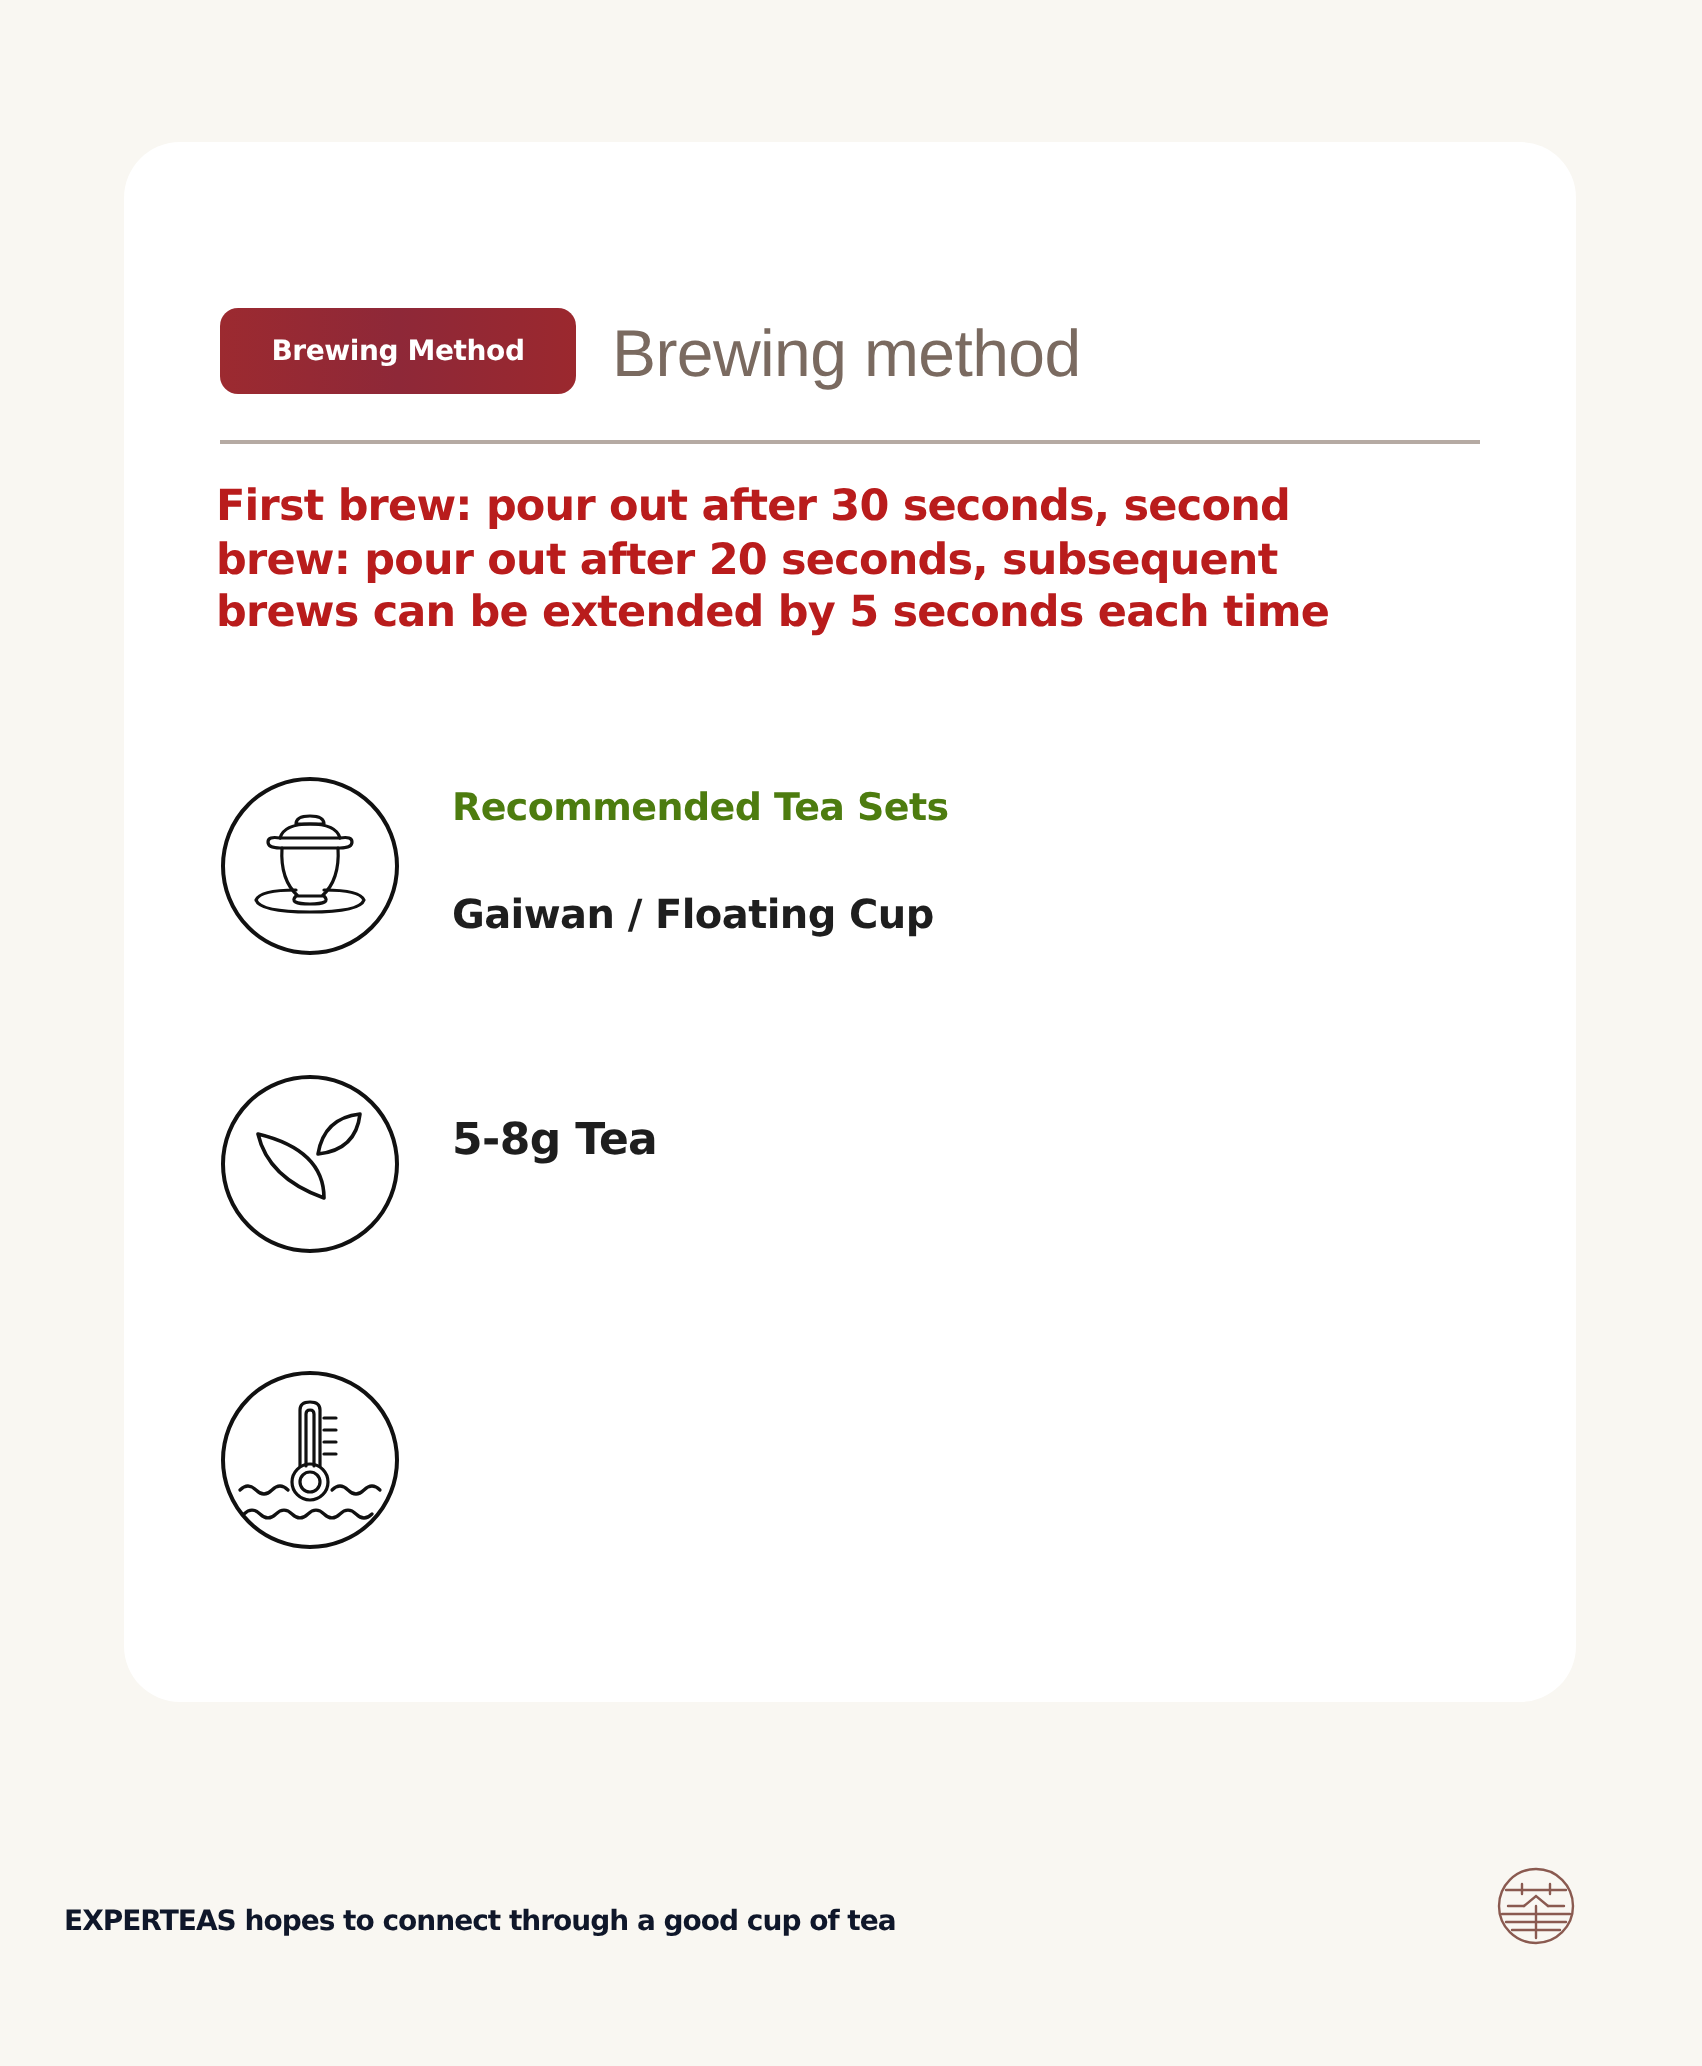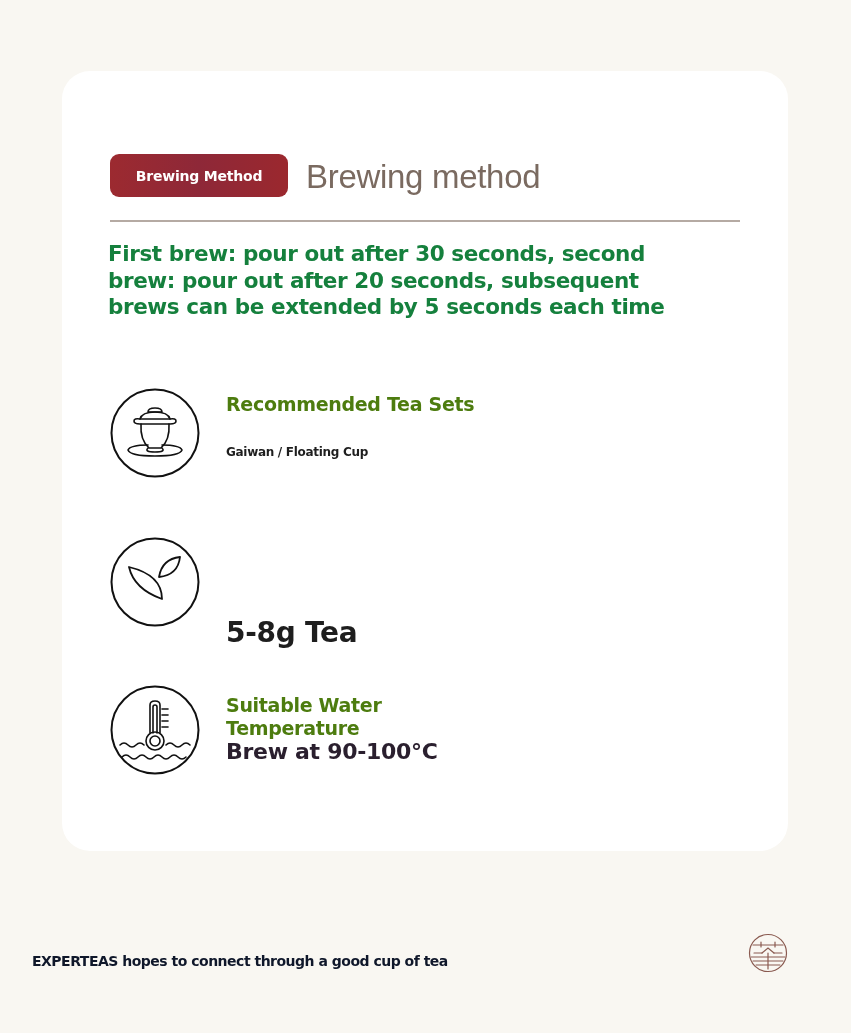--- a/index.html
+++ b/index.html
@@ -35,21 +35,21 @@
     }
     .divider {
       position: absolute; left: 110px; top: 220px;
       width: 630px; height: 1.5px; background: #b5aaa3;
     }
     .lead {
       position: absolute; left: 108px; top: 241px;
       width: 600px;
       font-family: "DejaVu Sans", sans-serif;
       font-weight: bold; font-size: 21.5px; line-height: 26.5px;
-      color: #15803d;
+      color: #b91c1c;
       letter-spacing: -0.4px;
     }
     .icon-circle {
       position: absolute; left: 110px; width: 90px; height: 90px;
     }
     .icon-circle svg { width: 90px; height: 90px; display: block; }
     .row-title {
       position: absolute; left: 226px;
       font-family: "DejaVu Sans", sans-serif;
       font-weight: bold; font-size: 19px; color: #4d7c0f;
@@ -92,32 +92,32 @@
 
       <path d="M24 33 Q24 30 30 31 L60 31 Q66 30 66 33 Q66 36 60 36 L30 36 Q24 36 24 33 Z"></path>
 
       <path d="M31 36 Q30 52 39 60 L51 60 Q60 52 59 36"></path>
 
       <path d="M38 57 Q20 57 18 62 Q20 68 45 68 Q70 68 72 62 Q70 57 52 57"></path>
       <path d="M38 60 Q34 64 45 64 Q56 64 52 60"></path>
     </svg>
   </div>
   <div class="row-title" style="top:393px;">Recommended Tea Sets</div>
-  <div class="row-sub" style="top:445px; font-size:12px;">Gaiwan / Floating Cup</div>
+  <div class="row-sub" style="top:445px; font-size:20px;">Gaiwan / Floating Cup</div>
 
   <div class="icon-circle" style="top:537px;">
     <svg viewBox="0 0 90 90" fill="none" stroke="#111" stroke-width="1.8" stroke-linejoin="round">
       <circle cx="45" cy="45" r="43.5" stroke-width="2"></circle>
 
       <path d="M19 30 Q24 52 52 62 Q52 38 19 30 Z"></path>
 
       <path d="M70 20 Q52 22 49 40 Q68 38 70 20 Z"></path>
     </svg>
   </div>
-  <div class="row-sub" style="top:616px; font-size:28px;text-align:center;">5-8g Tea</div>
+  <div class="row-sub" style="top:558px; font-size:22px;text-align:center;">5-8g Tea</div>
 
   <div class="icon-circle" style="top:685px;">
     <svg viewBox="0 0 90 90" fill="none" stroke="#111" stroke-width="1.6" stroke-linecap="round" stroke-linejoin="round">
       <circle cx="45" cy="45" r="43.5" stroke-width="2"></circle>
 
       <path d="M40 48 L40 20 Q40 16 45 16 Q50 16 50 20 L50 48"></path>
       <path d="M43 48 L43 22 Q43 20 45 20 Q47 20 47 22 L47 48"></path>
 
       <circle cx="45" cy="56" r="9"></circle>
       <circle cx="45" cy="56" r="5"></circle>
@@ -125,22 +125,20 @@
       <line x1="52" y1="24" x2="58" y2="24"></line>
       <line x1="52" y1="30" x2="58" y2="30"></line>
       <line x1="52" y1="36" x2="58" y2="36"></line>
       <line x1="52" y1="42" x2="58" y2="42"></line>
 
       <path d="M10 60 Q14 56 18 60 Q22 64 26 60 Q30 56 34 60"></path>
       <path d="M56 60 Q60 56 64 60 Q68 64 72 60 Q76 56 80 60"></path>
       <path d="M12 72 Q16 68 20 72 Q24 76 28 72 Q32 68 36 72 Q40 76 44 72 Q48 68 52 72 Q56 76 60 72 Q64 68 68 72 Q72 76 76 72"></path>
     </svg>
   </div>
-  <div class="row-title" style="top:694px; width:220px;">Suitable Water Temperature</div>
-  <div class="row-sub" style="top:739px; font-size:22px; color:#2a1f2e;">Brew at 90-100°C</div>
 
   <div class="footer-text">EXPERTEAS hopes to connect through a good cup of tea</div>
   <div class="logo">
     <svg viewBox="0 0 40 40" fill="none" stroke="#8a5a50" stroke-width="1.2" stroke-linecap="round">
       <circle cx="20" cy="20" r="18.5"></circle>
       <line x1="5" y1="12" x2="35" y2="12"></line>
       <line x1="13" y1="9" x2="13" y2="14"></line>
       <line x1="27" y1="9" x2="27" y2="14"></line>
       <path d="M6 20 L14 20 M26 20 L34 20"></path>
       <path d="M14 20 L20 15 L26 20"></path>

